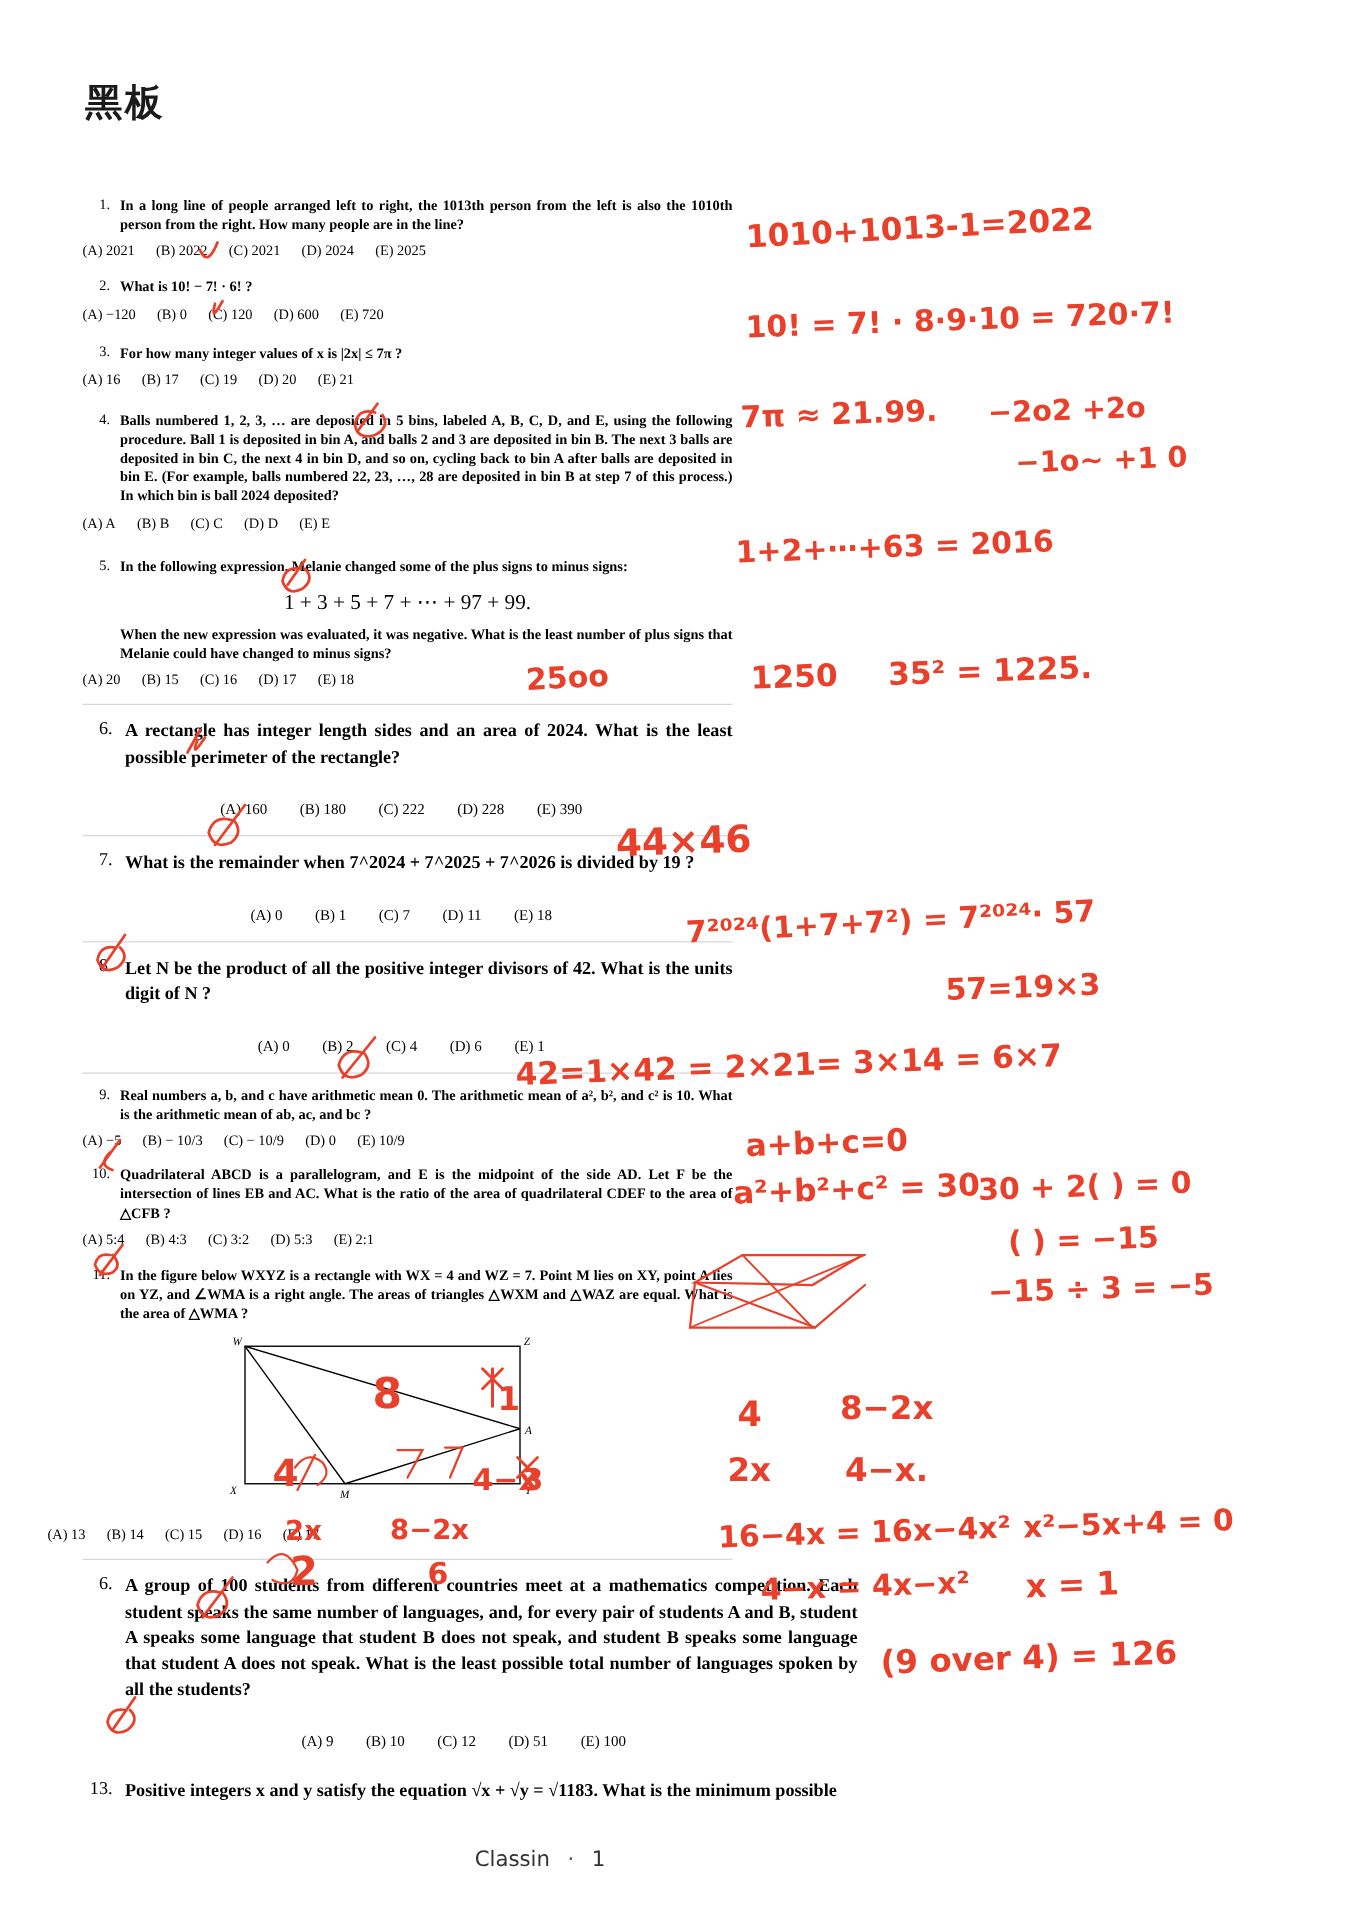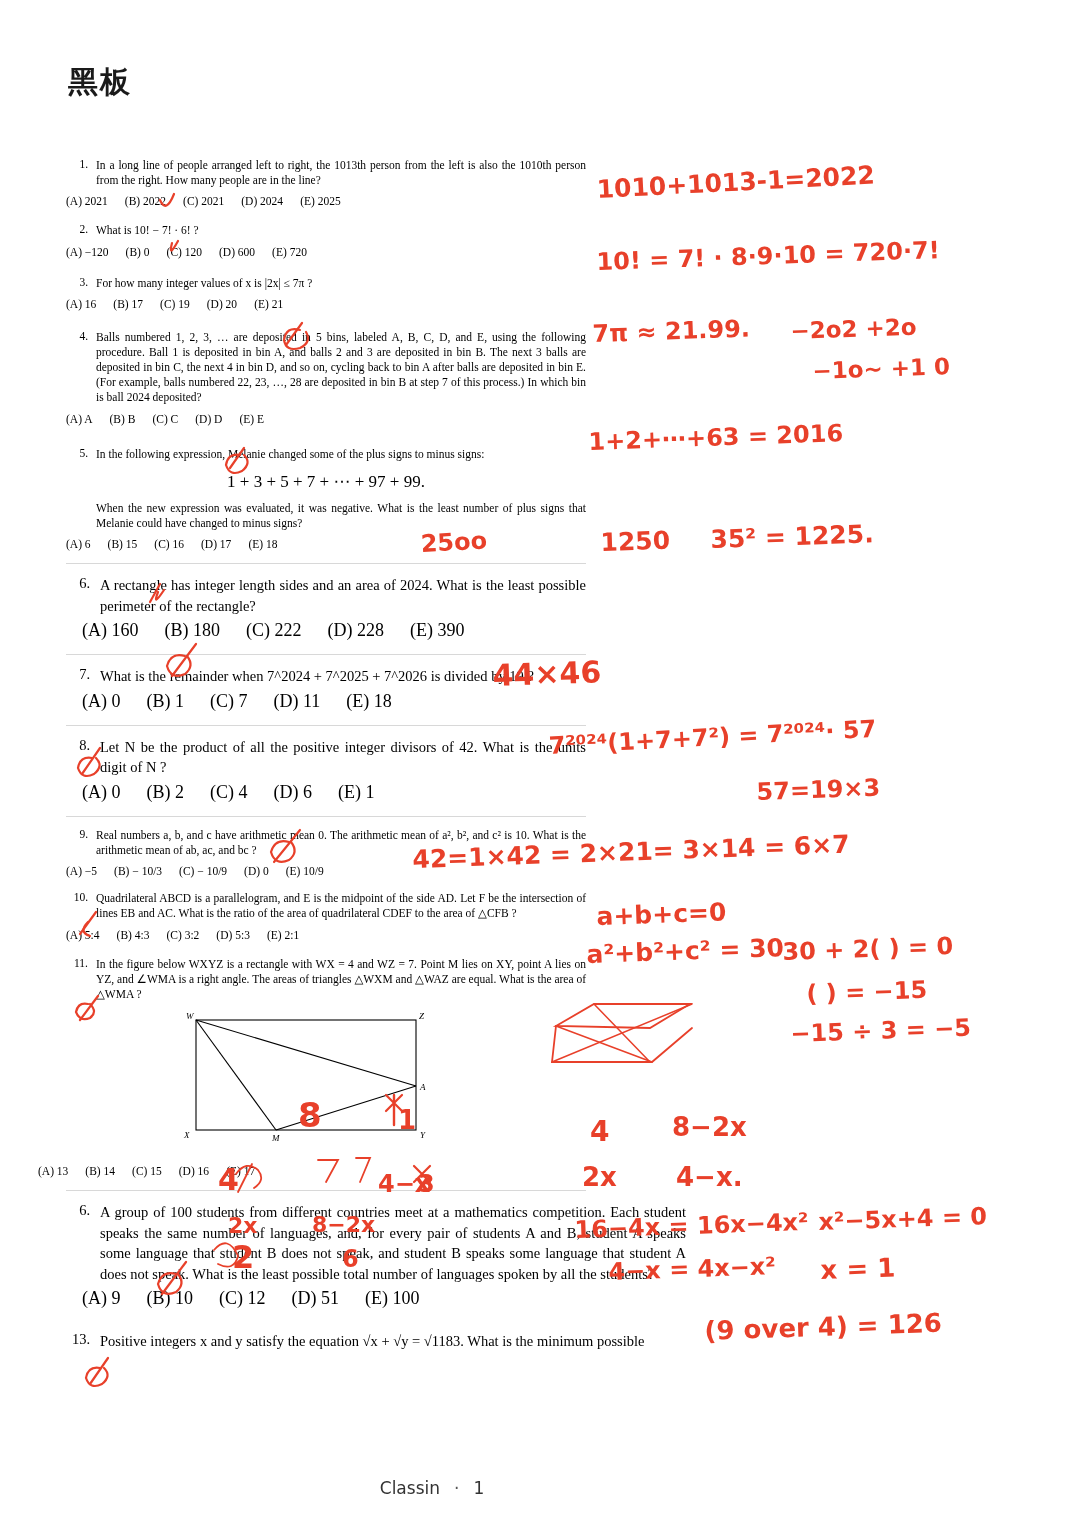--- a/index.html
+++ b/index.html
@@ -63,29 +63,30 @@
     top: 0;
     width: 22px;
     text-align: right;
     font-size: 11.5px;
   }
   .prob .body {
     margin-left: 30px;
     font-size: 11.5px;
     line-height: 1.32;
     text-align: justify;
+    font-weight: bold;
   }
   .prob.big .num { font-size: 14.5px; width: 24px; }
   .prob.big .body { font-size: 14.5px; line-height: 1.42; margin-left: 34px;}
   .choices {
     margin-top: 7px;
     font-size: 11.5px;
     white-space: nowrap;
   }
-  .prob.big .choices { font-size: 18px; margin-top: 4px; margin-left: 16px;}
+  .prob.big .choices { font-size: 12px; margin-top: 24px; margin-left: 16px; text-align: center;}
   .choices .ch {
     display: inline-block;
     margin-right: 17px;
   }
   .prob.big .choices .ch { margin-right: 26px; }
   .centerline {
     text-align: center;
     margin: 9px 0 9px 0;
     font-size: 17px;
   }
@@ -158,21 +159,21 @@
         <span class="ch">(A) A</span><span class="ch">(B) B</span><span class="ch">(C) C</span><span class="ch">(D) D</span><span class="ch">(E) E</span>
       </div>
     </div>
 
     <div class="prob" style="margin-top:22px;">
       <div class="num">5.</div>
       <div class="body">In the following expression, Melanie changed some of the plus signs to minus signs:</div>
       <div class="centerline">1 + 3 + 5 + 7 + ⋯ + 97 + 99.</div>
       <div class="body">When the new expression was evaluated, it was negative. What is the least number of plus signs that Melanie could have changed to minus signs?</div>
       <div class="choices">
-        <span class="ch">(A) 6</span><span class="ch">(B) 15</span><span class="ch">(C) 16</span><span class="ch">(D) 17</span><span class="ch">(E) 18</span>
+        <span class="ch">(A) 20</span><span class="ch">(B) 15</span><span class="ch">(C) 16</span><span class="ch">(D) 17</span><span class="ch">(E) 18</span>
       </div>
     </div>
 
     <hr class="hr">
 
     <div class="prob big">
       <div class="num">6.</div>
       <div class="body">A rectangle has integer length sides and an area of 2024. What is the least possible perimeter of the rectangle?</div>
       <div class="choices">
         <span class="ch">(A) 160</span><span class="ch">(B) 180</span><span class="ch">(C) 222</span><span class="ch">(D) 228</span><span class="ch">(E) 390</span>

